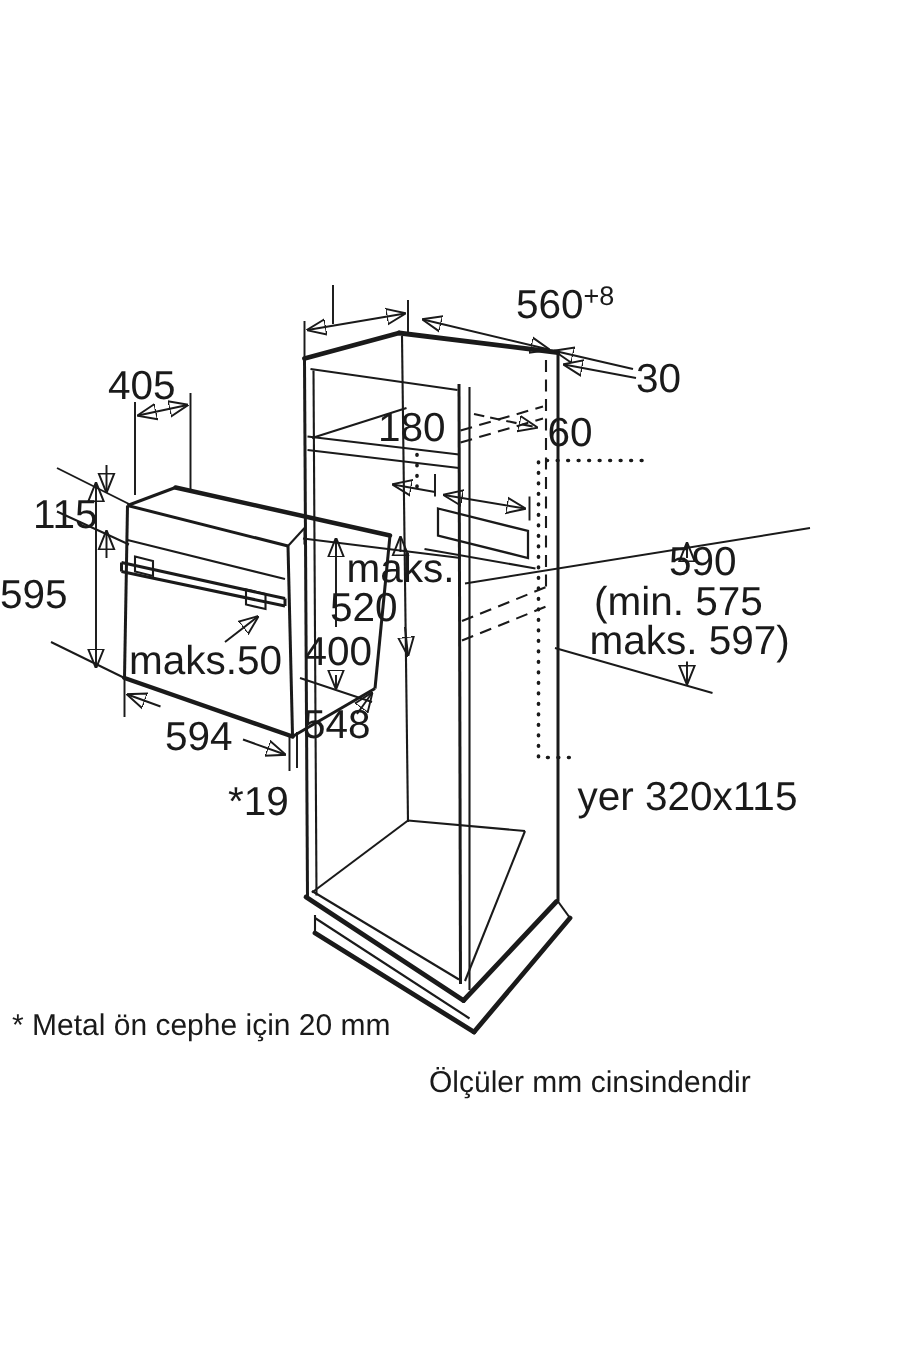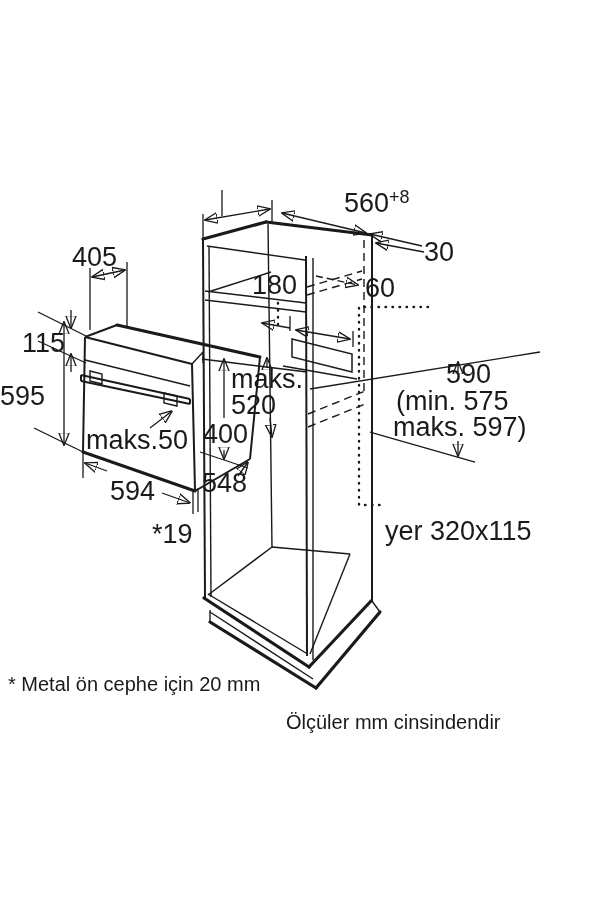--- a/index.html
+++ b/index.html
@@ -150,21 +150,21 @@
 
   <div class="lbl" style="left:252px;top:271px;">180</div>
 
   <div class="lbl" style="left:365px;top:274px;">60</div>
 
   <div class="lbl" style="left:22px;top:329px;">115</div>
 
   <div class="lbl" style="left:0;top:382px;">595</div>
 
   <div class="lbl" style="left:231px;top:365px;">maks.</div>
-  <div class="lbl" style="left:231px;top:391px;">520</div>
+  <div class="lbl" style="left:220px;top:391px;">520</div>
 
   <div class="lbl" style="left:203px;top:420px;">400</div>
 
   <div class="lbl" style="left:86px;top:426px;">maks.50</div>
 
   <div class="lbl" style="left:110px;top:477px;">594</div>
 
   <div class="lbl" style="left:202px;top:469px;">548</div>
 
   <div class="lbl" style="left:152px;top:520px;">*19</div>

